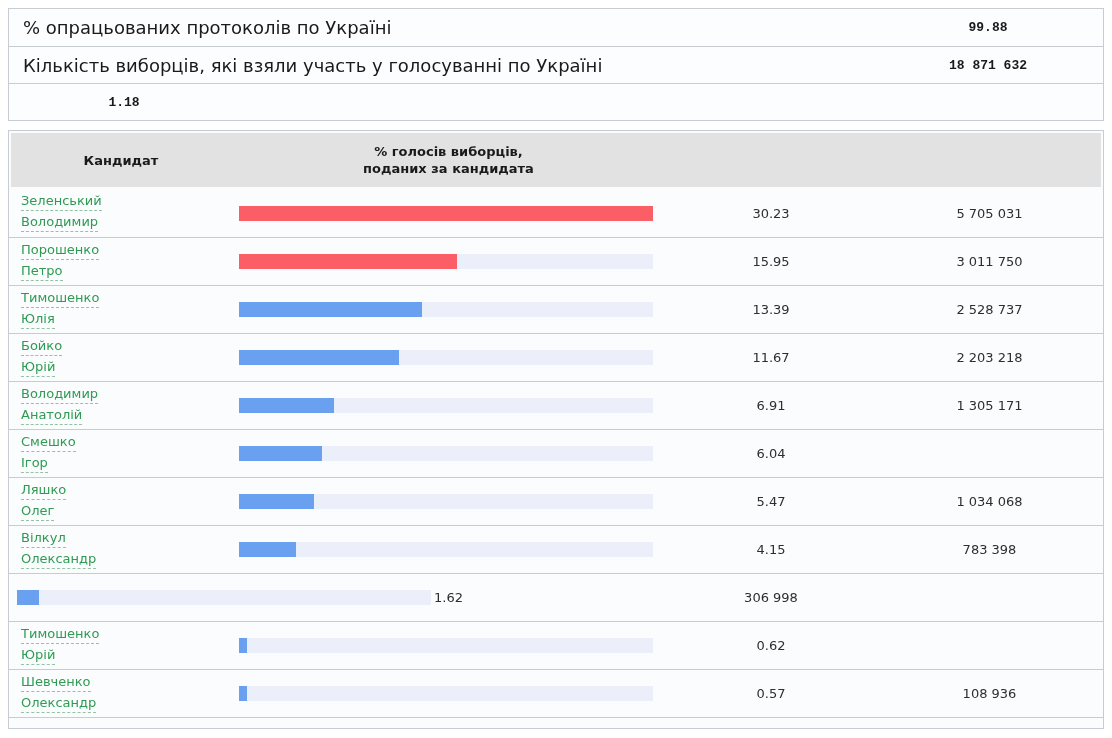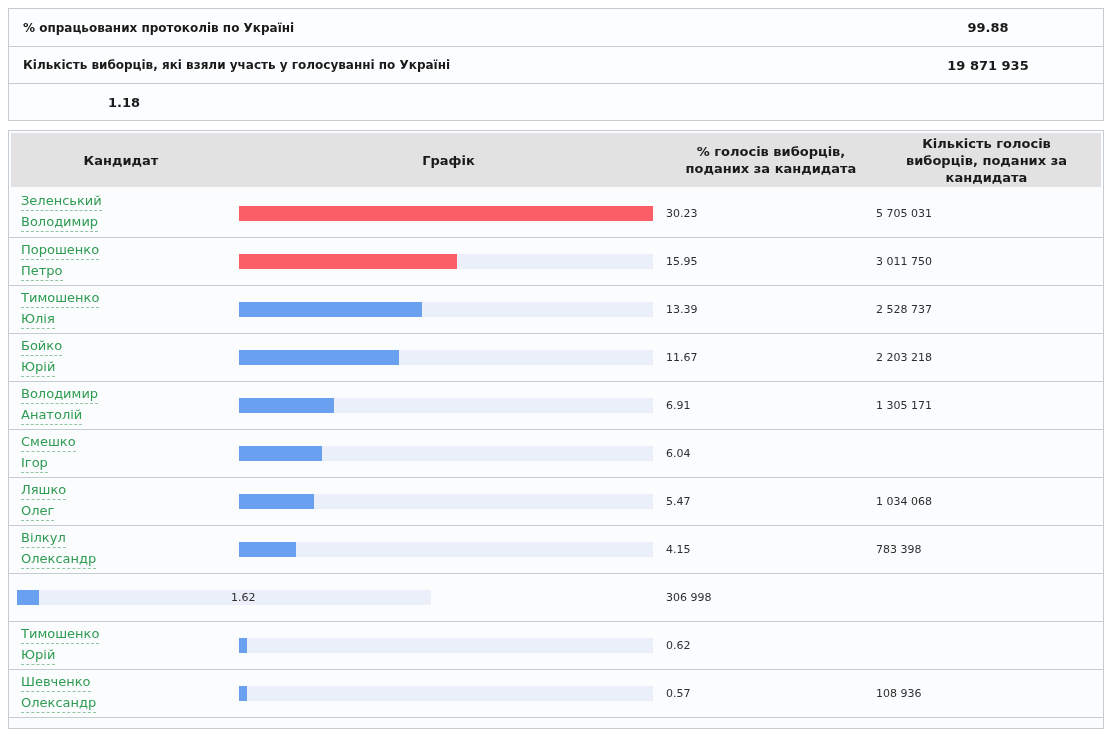--- a/index.html
+++ b/index.html
@@ -17,66 +17,64 @@
     width:1112px;height:738px;overflow:hidden;
     background:#ffffff;
     padding:8px;
     font-family:"DejaVu Sans","Liberation Sans",sans-serif;
   }
 
   
   .summary{border:1px solid var(--border);background:#fbfdfe;}
   .srow{display:flex;align-items:center;height:37px;}
   .srow + .srow{border-top:1px solid var(--border);gap:28px;}
-  .slabel{flex:1;padding-left:14px;font-size:12px;font-weight:bold;color:var(--dark);}
-  .svalue{width:230px;text-align:center;font-size:13px;font-weight:bold;color:var(--dark);}
+  .slabel{flex:1;padding-left:14px;font-size:18px;font-weight:normal;color:var(--dark);}
+  .svalue{width:230px;text-align:center;font-size:13px;font-weight:bold;color:var(--dark);font-family:Liberation Mono, monospace;}
 
   
   .maintable{margin-top:9px;border:1px solid var(--border);background:var(--rowbg);}
   .thead{
     display:grid;grid-template-columns:220px 435px 210px 221px;
     margin:2px 2px 2px 2px;height:54px;align-items:center;
     background:var(--headerbg);
   }
   .hcell{text-align:center;font-size:13px;font-weight:bold;color:var(--dark);line-height:17px;}
   .hinner{display:inline-block;max-width:200px;}
 
   .trow{display:grid;grid-template-columns:222px 435px 210px 227px;align-items:center;height:48px;}
   .trow + .trow{border-top:1px solid var(--border);}
   .c-cand{padding-left:12px;font-size:13px;line-height:18px;}
   a.cand-link{color:var(--green);text-decoration:none;cursor:pointer;}
   .ln{display:inline-block;border-bottom:1px dashed var(--dash);margin-bottom:2px;text-align:center;}
   .track{margin-left:8px;width:414px;height:15px;background:#ebeffa;}
   .bar-fill{height:15px;width:0;}
-  .num{text-align:left;font-size:11px;color:var(--num);}
+  .num{text-align:center;font-size:13px;color:var(--num);}
   .partial{height:11px;border-top:1px solid var(--border);}
 </style>
 </head>
 <body>
 
 <div class="summary">
   <div class="srow">
     <div class="slabel">% опрацьованих протоколів по Україні</div>
     <div class="svalue">99.88</div>
   </div>
   <div class="srow">
     <div class="slabel">Кількість виборців, які взяли участь у голосуванні по Україні</div>
-    <div class="svalue">19 871 935</div>
+    <div class="svalue">18 871 632</div>
   </div>
   <div class="srow">
     <div class="svalue">1.18</div>
   </div>
 </div>
 
 <div class="maintable">
   <div class="thead">
     <div class="hcell"><span class="hinner">Кандидат</span></div>
-    <div class="hcell"><span class="hinner">Графік</span></div>
     <div class="hcell"><span class="hinner">% голосів виборців, поданих за кандидата</span></div>
-    <div class="hcell"><span class="hinner">Кількість голосів виборців, поданих за кандидата</span></div>
   </div>
 
   <div class="tbody">
 
     <div class="trow">
       <div class="c-cand"><a class="cand-link"><span class="ln">Зеленський</span><br><span class="ln">Володимир</span></a></div>
       <div class="c-graph">
           <div class="track">
             <div class="bar-fill" style="width: 100%; background: rgb(251, 94, 102);"></div>
           </div>

